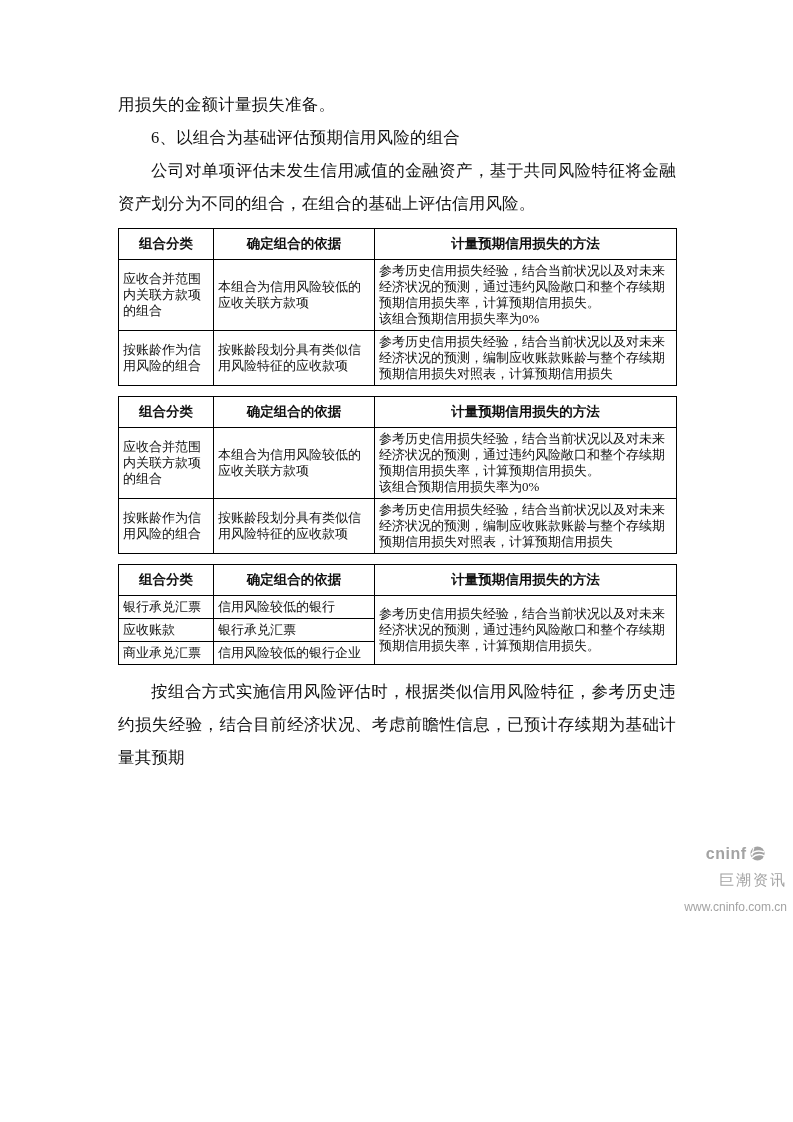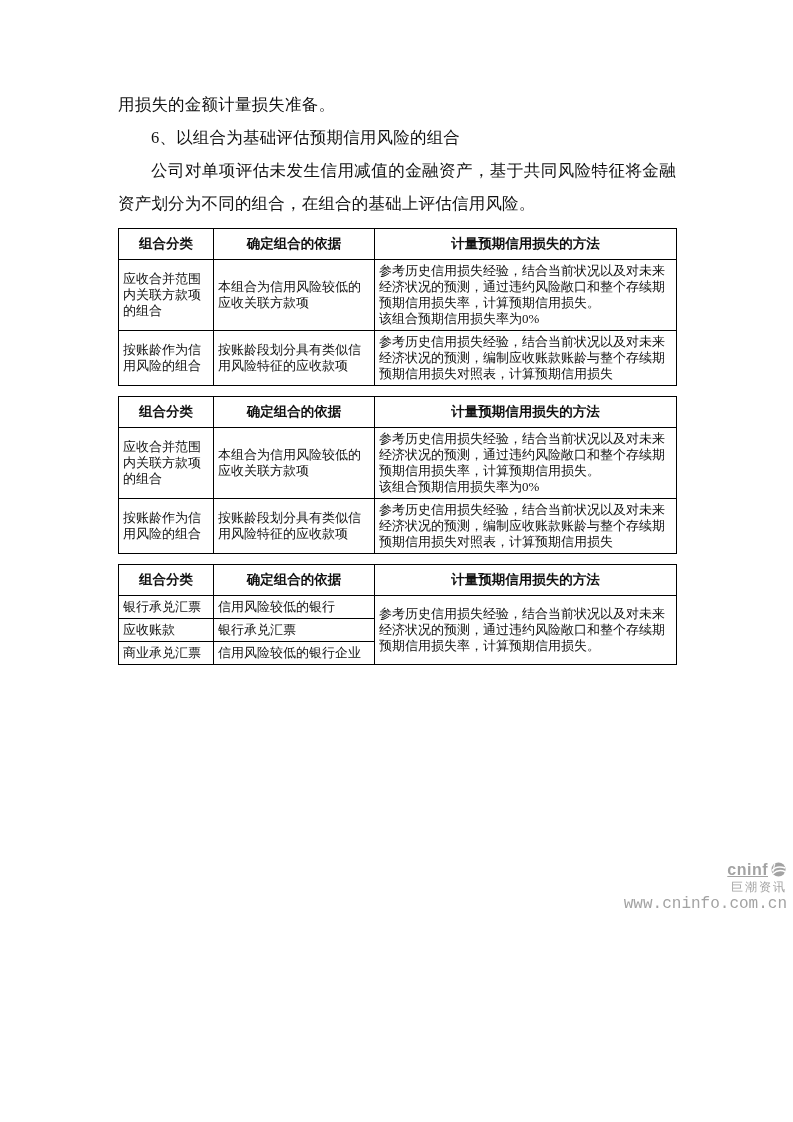--- a/index.html
+++ b/index.html
@@ -64,31 +64,30 @@
     right: 6px;
     bottom: 10px;
     text-align: right;
     color: #a3a3a3;
     font-family: "Liberation Sans", "DejaVu Sans", sans-serif;
     line-height: 1.1;
   }
   .footer-brand-row {
     display: flex;
     align-items: center;
-    justify-content: flex-end;
+    justify-content: center;
     gap: 2px;
-    text-decoration: underline;
   }
   .footer-brand {
     font-size: 16px;
     font-weight: bold;
     letter-spacing: 0.5px;
   }
-  .footer-cn { font-size: 12px; letter-spacing: 2px; margin-top: 3px; }
-  .footer-url { font-size: 16px; margin-top: 2px; font-family: Liberation Mono, monospace; }
+  .footer-cn { font-size: 15px; letter-spacing: 2px; margin-top: 10px; }
+  .footer-url { font-size: 12px; margin-top: 12px; }
   .globe-icon { display: inline-block; width: 17px; height: 17px; }
 </style>
 </head>
 <body>
 
 <div class="page">
   <div class="content">
 
     <p class="body-line">用损失的金额计量损失准备。</p>
 
@@ -178,20 +177,21 @@
           <td>应收账款</td>
           <td>银行承兑汇票</td>
         </tr>
         <tr>
           <td>商业承兑汇票</td>
           <td>信用风险较低的银行企业</td>
         </tr>
       </tbody>
     </table>
 
+    <p class="body-line indent">按组合方式实施信用风险评估时，根据类似信用风险特征，参考历史违约损失经验，结合目前经济状况、考虑前瞻性信息，已预计存续期为基础计量其预期</p>
 
   </div>
 
   <div class="footer-logo">
     <div class="footer-brand-row">
       <span class="footer-brand">cninf</span>
       <span class="globe-icon">
         <svg viewBox="0 0 24 24" width="17" height="17">
           <circle cx="12" cy="12" r="10" fill="#a3a3a3"></circle>
           <path d="M2.5 13.5 C 8 7.5, 15 7.5, 21.5 10" stroke="#ffffff" stroke-width="2.2" fill="none"></path>

